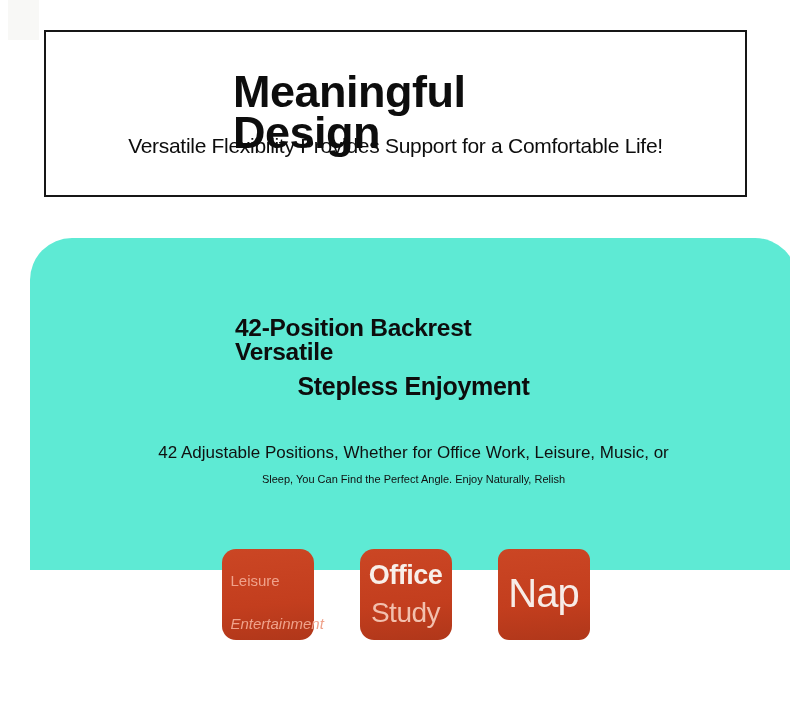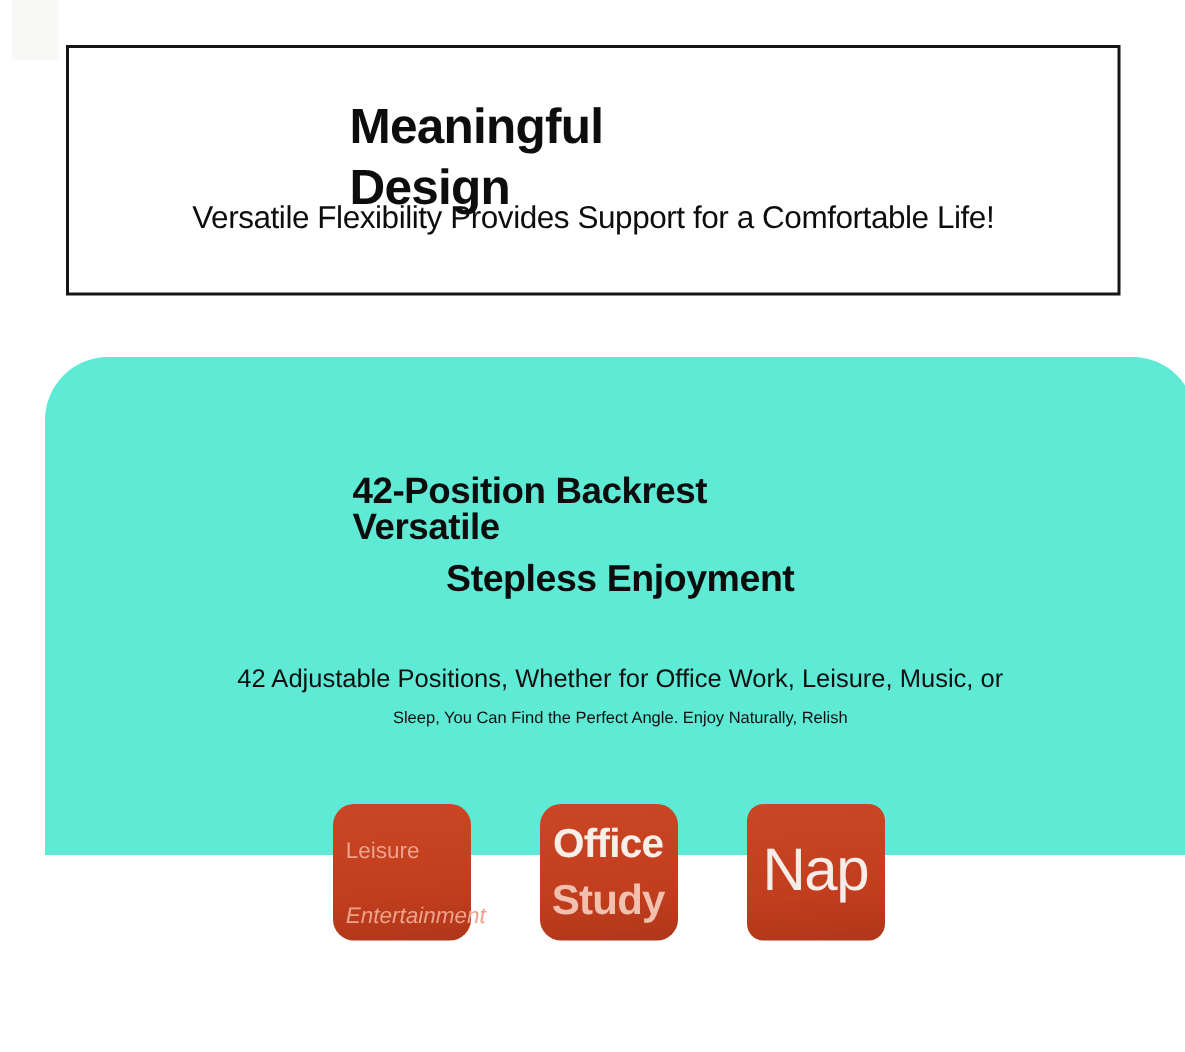--- a/index.html
+++ b/index.html
@@ -18,21 +18,21 @@
   
   .hero-box {
     position: absolute; left: 44px; top: 30px;
     width: 703px; height: 167px;
     border: 2px solid #161616;
     box-sizing: border-box;
     background: #ffffff;
   }
   .hero-title {
     position: absolute; left: 187px; top: 9px;
-    font-size: 33px; font-weight: 700; line-height: 41px;
+    font-size: 45px; font-weight: 700; line-height: 41px;
     letter-spacing: -0.5px; color: #0d0d0d;
   }
   .hero-subtitle {
     position: absolute; left: 0; top: 102px; width: 100%;
     text-align: center;
     font-size: 21px; font-weight: 500; letter-spacing: -0.3px;
     color: #0d0d0d;
   }
   
   .card {
@@ -55,21 +55,21 @@
   }
   .desc-line {
     position: absolute; left: 0; width: 100%;
     text-align: center; font-weight: 500; color: #101010;
   }
   .desc-line-1 { top: 188px; font-size: 17px; }
   .desc-line-2 { top: 224px; font-size: 11px; }
   .desc-line-3 { top: 255px; font-size: 18.5px; }
   
   .buttons-row {
-    position: absolute; left: -8px; top: 298px; width: 100%;
+    position: absolute; left: -8px; top: 311px; width: 100%;
     display: flex; justify-content: center; gap: 46px;
   }
   .tile-btn {
     width: 92px; height: 91px;
     border-radius: 14px;
     border: none;
     background: linear-gradient(175deg, #cb4624 0%, #c33e1e 60%, #b0371a 100%);
     box-sizing: border-box;
     font-family: "Liberation Sans", sans-serif;
     padding: 0; margin: 0;
@@ -86,21 +86,21 @@
   .btn-leisure .line { display: block; white-space: nowrap; }
   .btn-leisure .line2 { margin-top: 26px; font-style: italic; }
   .btn-office {
     display: flex; flex-direction: column;
     align-items: center; justify-content: center; gap: 6px;
   }
   .btn-office .line1 {
     font-size: 27px; font-weight: 700; letter-spacing: -0.5px; color: #f8efe9;
   }
   .btn-office .line2 {
-    font-size: 28px; font-weight: 700; letter-spacing: -0.5px; color: #f2c0ae;
+    font-size: 28px; font-weight: 400; letter-spacing: -0.5px; color: #f2c0ae;
   }
   .btn-nap { display: flex; align-items: center; justify-content: center; border-radius: 11px; }
   .btn-nap .line1 {
     font-size: 40px; font-weight: 500; letter-spacing: -1px;
     color: #f7ece7; padding-bottom: 3px;
   }
 </style>
 </head>
 <body>
 

